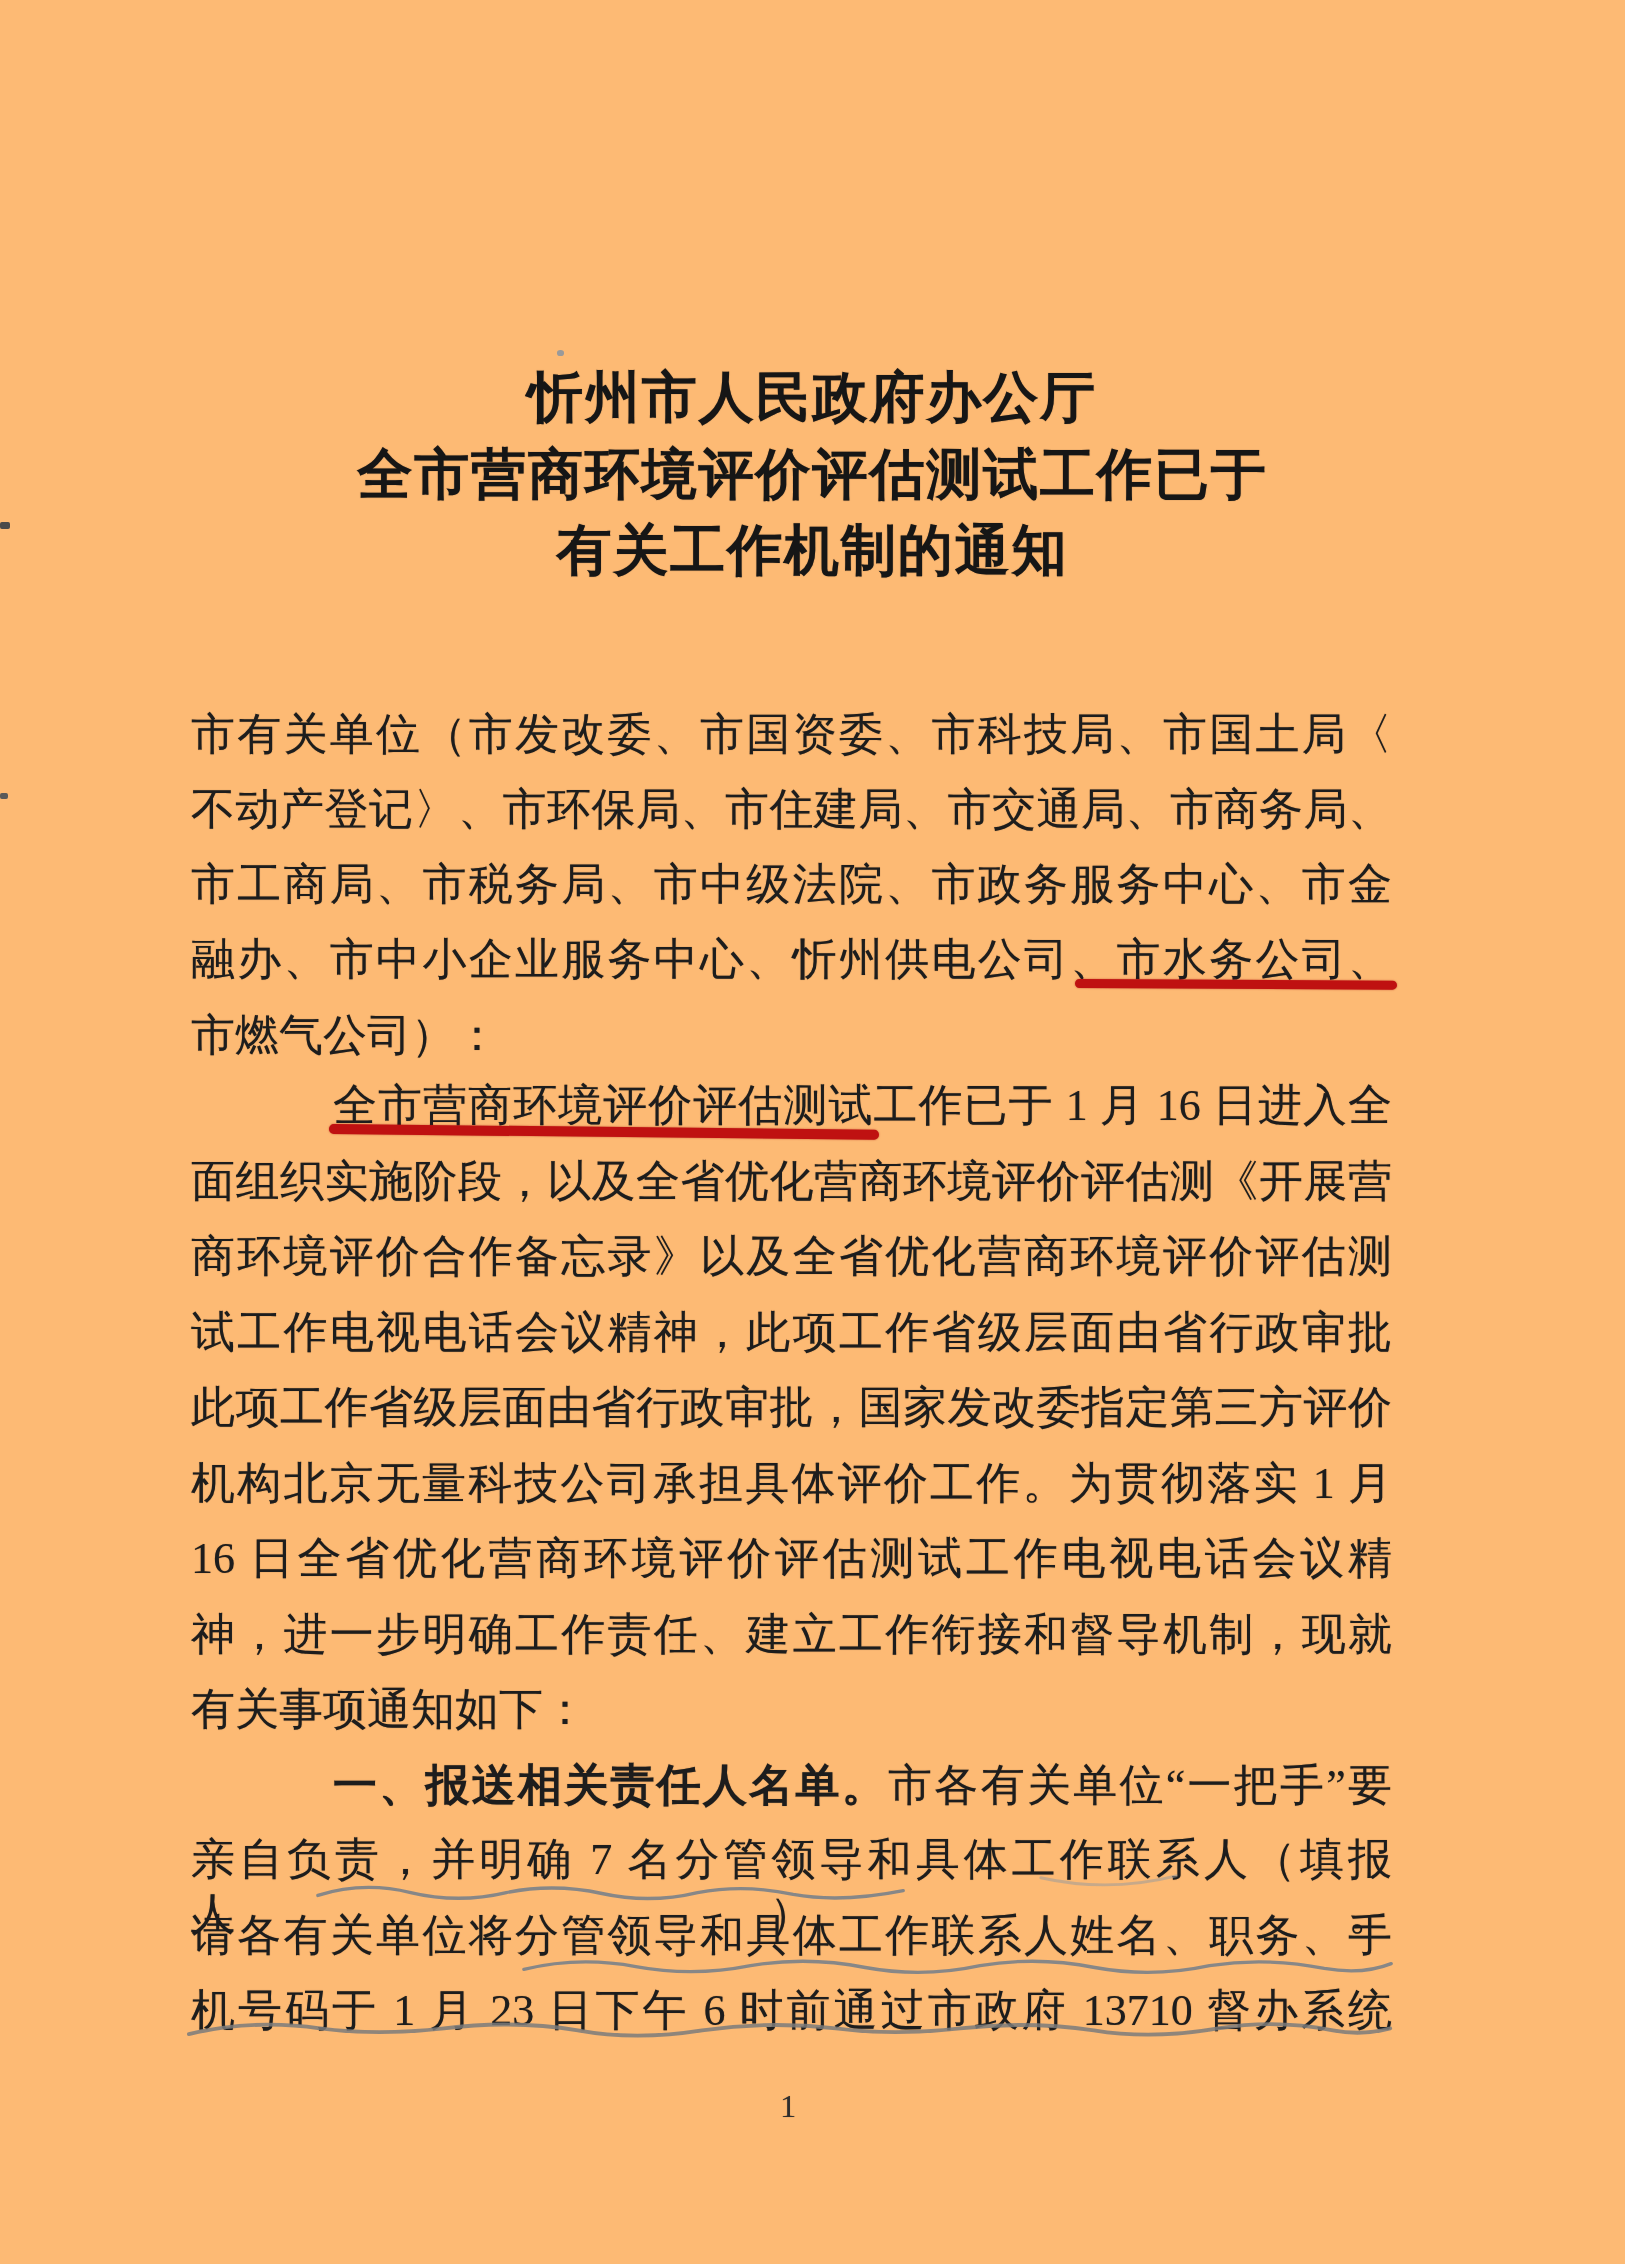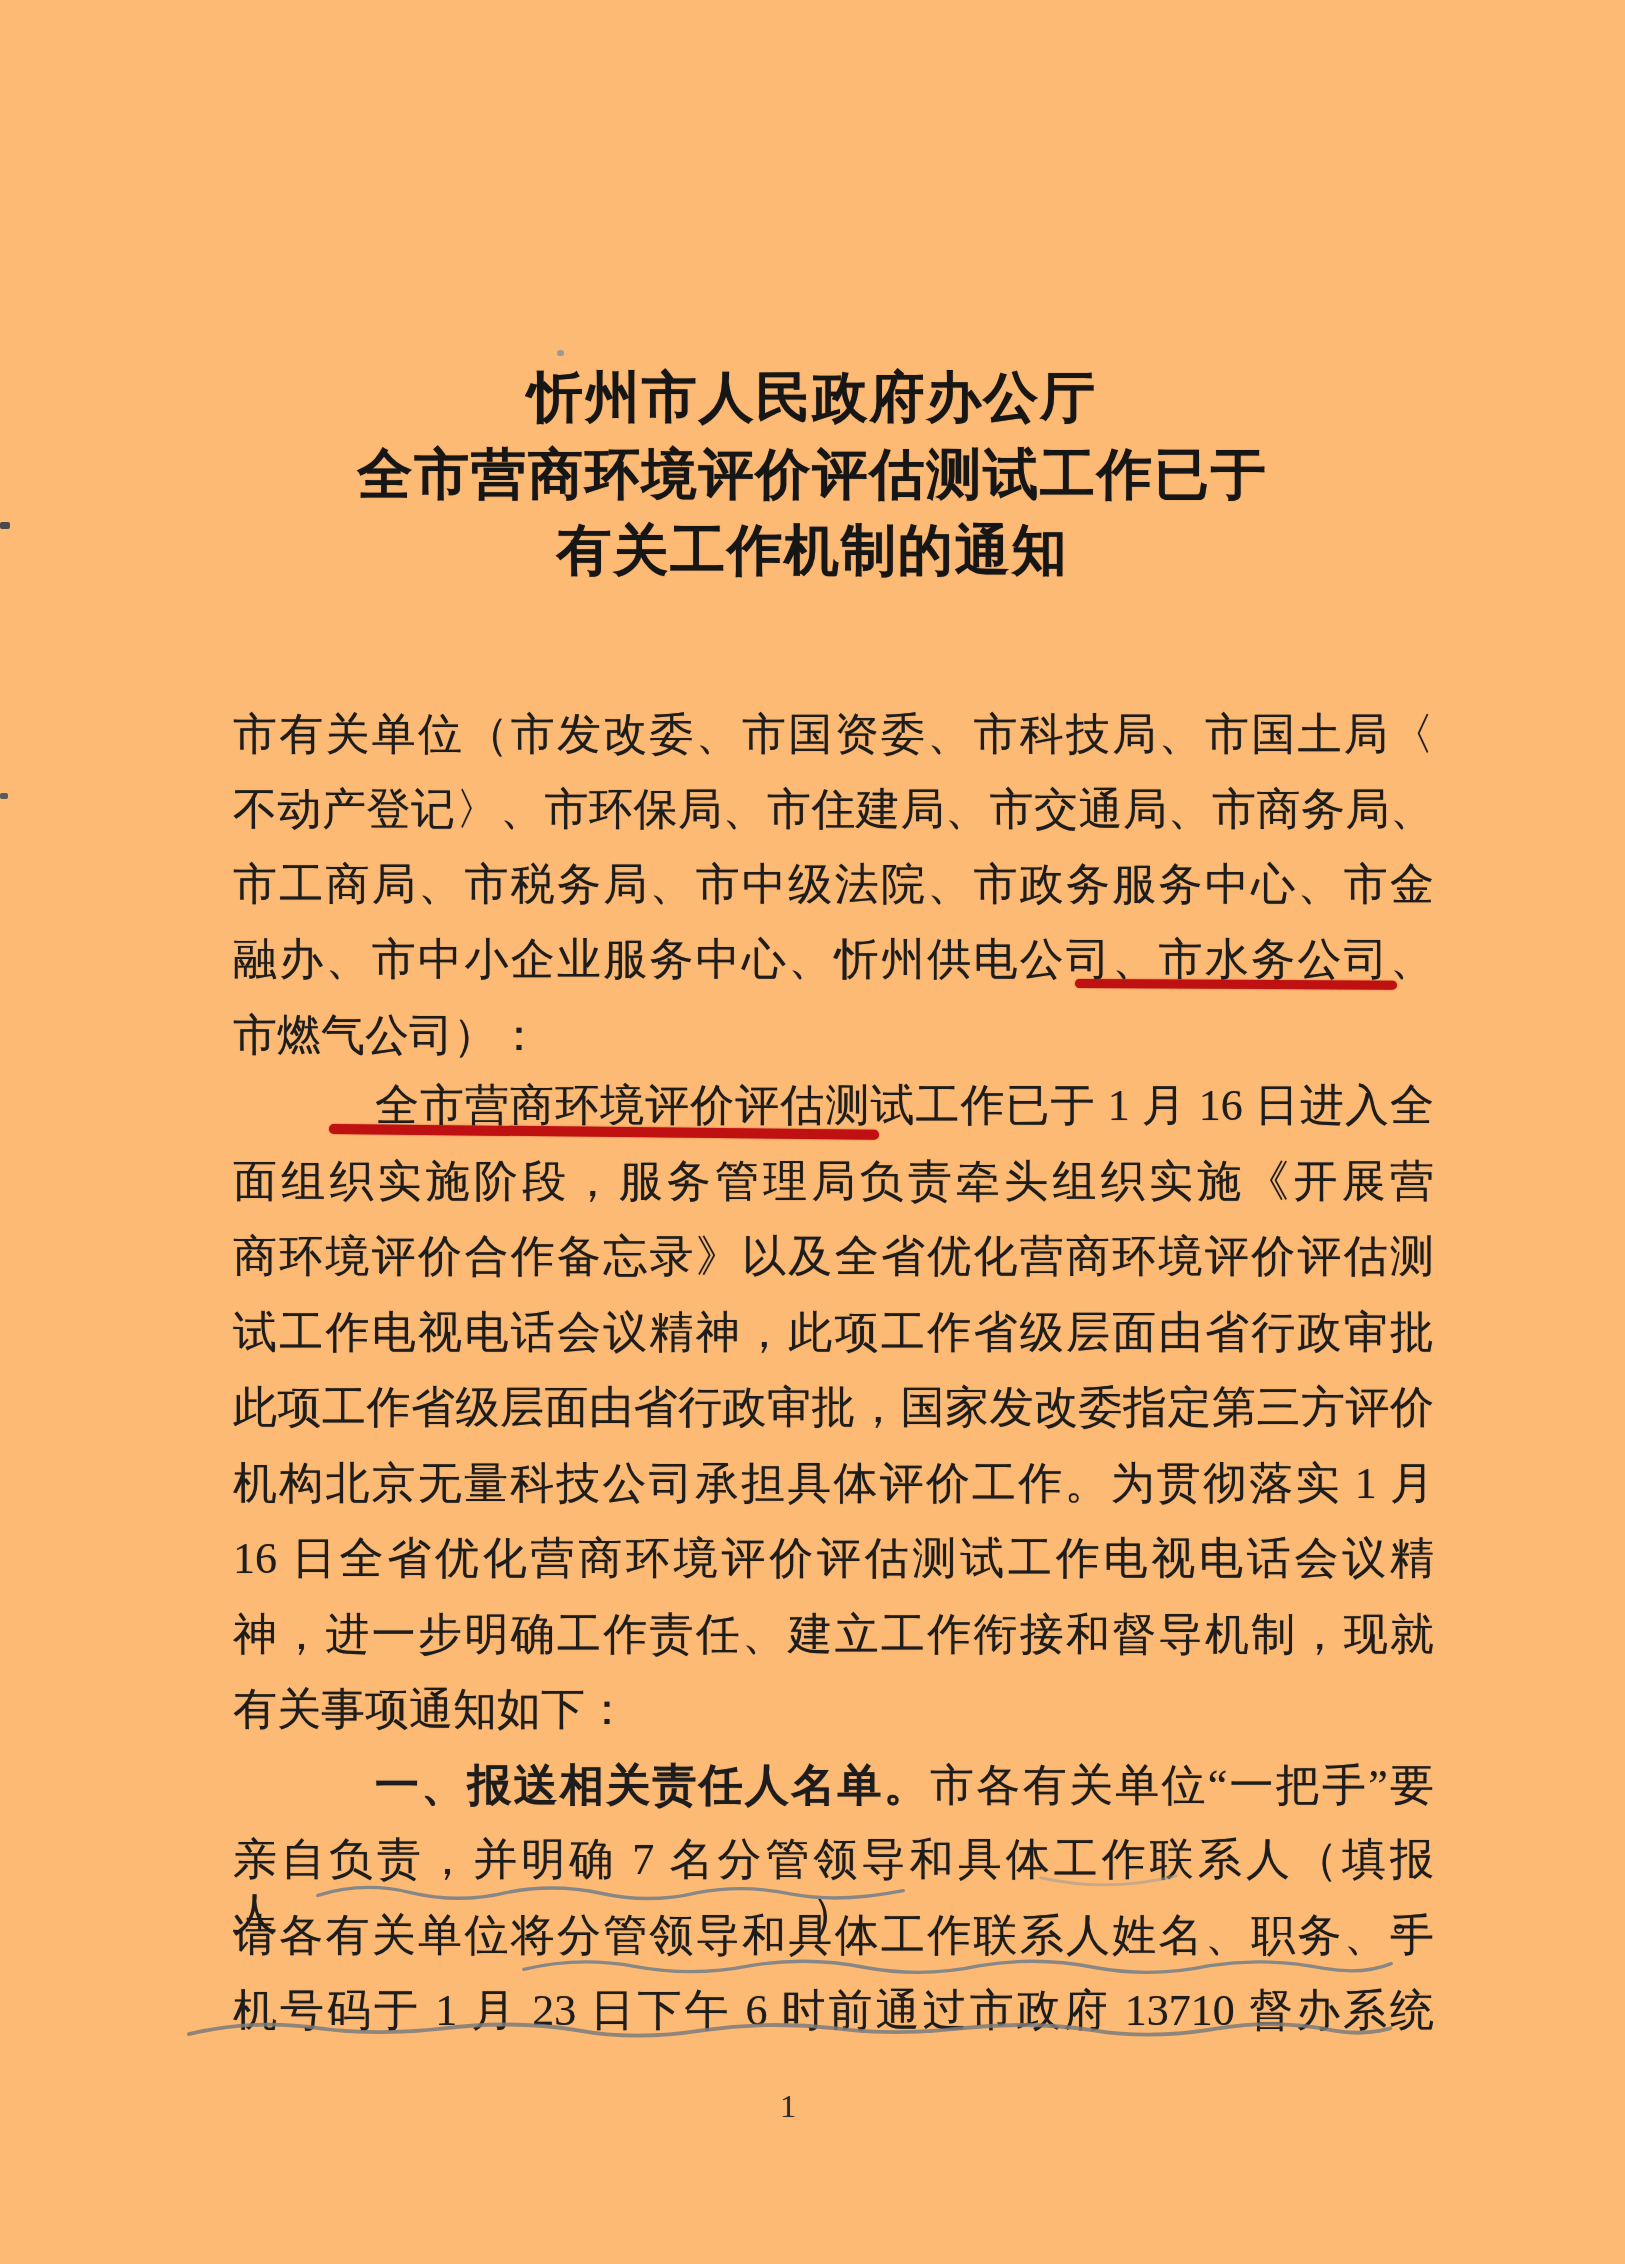--- a/index.html
+++ b/index.html
@@ -18,21 +18,20 @@
     letter-spacing:1.9px;
     color:#161616;
     text-shadow:0 0 1px rgba(0,0,0,.5);
   }
   .bline{
     position:absolute;left:191px;width:1201px;height:61px;
     font-size:44px;line-height:55px;
     text-align:justify;
     color:#1d1d1d;
     text-shadow:0 0 1px rgba(0,0,0,.45);
-    margin-left:42px;
   }
   .fill{text-align-last:justify;}
   .indent{left:333px;width:1059px;}
   .bold{font-weight:bold;}
   .redline{
     position:absolute;height:8.6px;background:#bf1111;border-radius:4.8px;
     box-shadow:0 0 1.9px rgba(160,10,10,.6);
     transform-origin:left center;
   }
   .pencil{position:absolute;}
@@ -54,21 +53,21 @@
   <div class="title-line" style="top:367px">忻州市人民政府办公厅</div>
   <div class="title-line" style="top:444px">全市营商环境评价评估测试工作已于</div>
   <div class="title-line" style="top:520px">有关工作机制的通知</div>
 
   <div class="bline fill" style="top:707px">市有关单位（市发改委、市国资委、市科技局、市国土局〈</div>
   <div class="bline fill" style="top:782px">不动产登记〉、市环保局、市住建局、市交通局、市商务局、</div>
   <div class="bline fill" style="top:857px">市工商局、市税务局、市中级法院、市政务服务中心、市金</div>
   <div class="bline fill" style="top:932px">融办、市中小企业服务中心、忻州供电公司、市水务公司、</div>
   <div class="bline" style="top:1008px">市燃气公司）：</div>
   <div class="bline fill indent" style="top:1078px">全市营商环境评价评估测试工作已于 1 月 16 日进入全</div>
-  <div class="bline fill" style="top:1154px">面组织实施阶段，服务管理局负责牵头组织实施《开展营</div>
+  <div class="bline fill" style="top:1154px">面组织实施阶段，以及全省优化营商环境评价评估测《开展营</div>
   <div class="bline fill" style="top:1229px">商环境评价合作备忘录》以及全省优化营商环境评价评估测</div>
   <div class="bline fill" style="top:1305px">试工作电视电话会议精神，此项工作省级层面由省行政审批</div>
   <div class="bline fill" style="top:1380px">此项工作省级层面由省行政审批，国家发改委指定第三方评价</div>
   <div class="bline fill" style="top:1456px">机构北京无量科技公司承担具体评价工作。为贯彻落实 1 月</div>
   <div class="bline fill" style="top:1531px">16 日全省优化营商环境评价评估测试工作电视电话会议精</div>
   <div class="bline fill" style="top:1607px">神，进一步明确工作责任、建立工作衔接和督导机制，现就</div>
   <div class="bline fill indent" style="top:1758px">
     <span class="bold">一、报送相关责任人名单。</span><span>市各有关单位“一把手”要</span>
   </div>
   <div class="bline" style="top:1682px">有关事项通知如下：</div>

